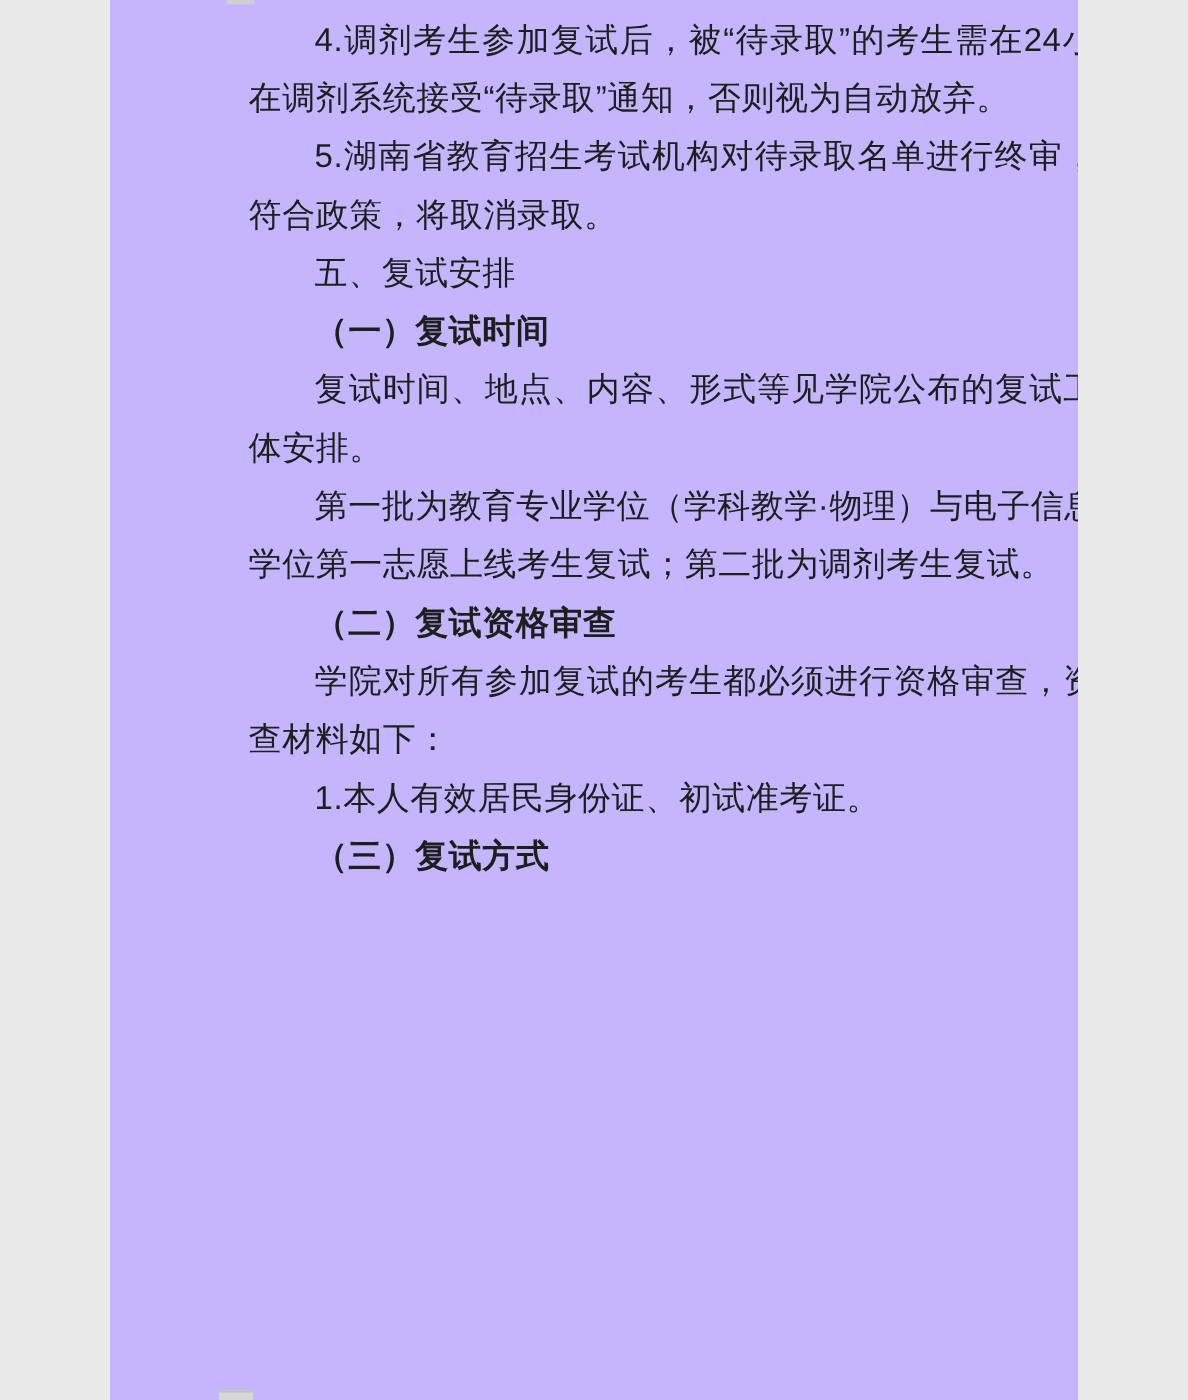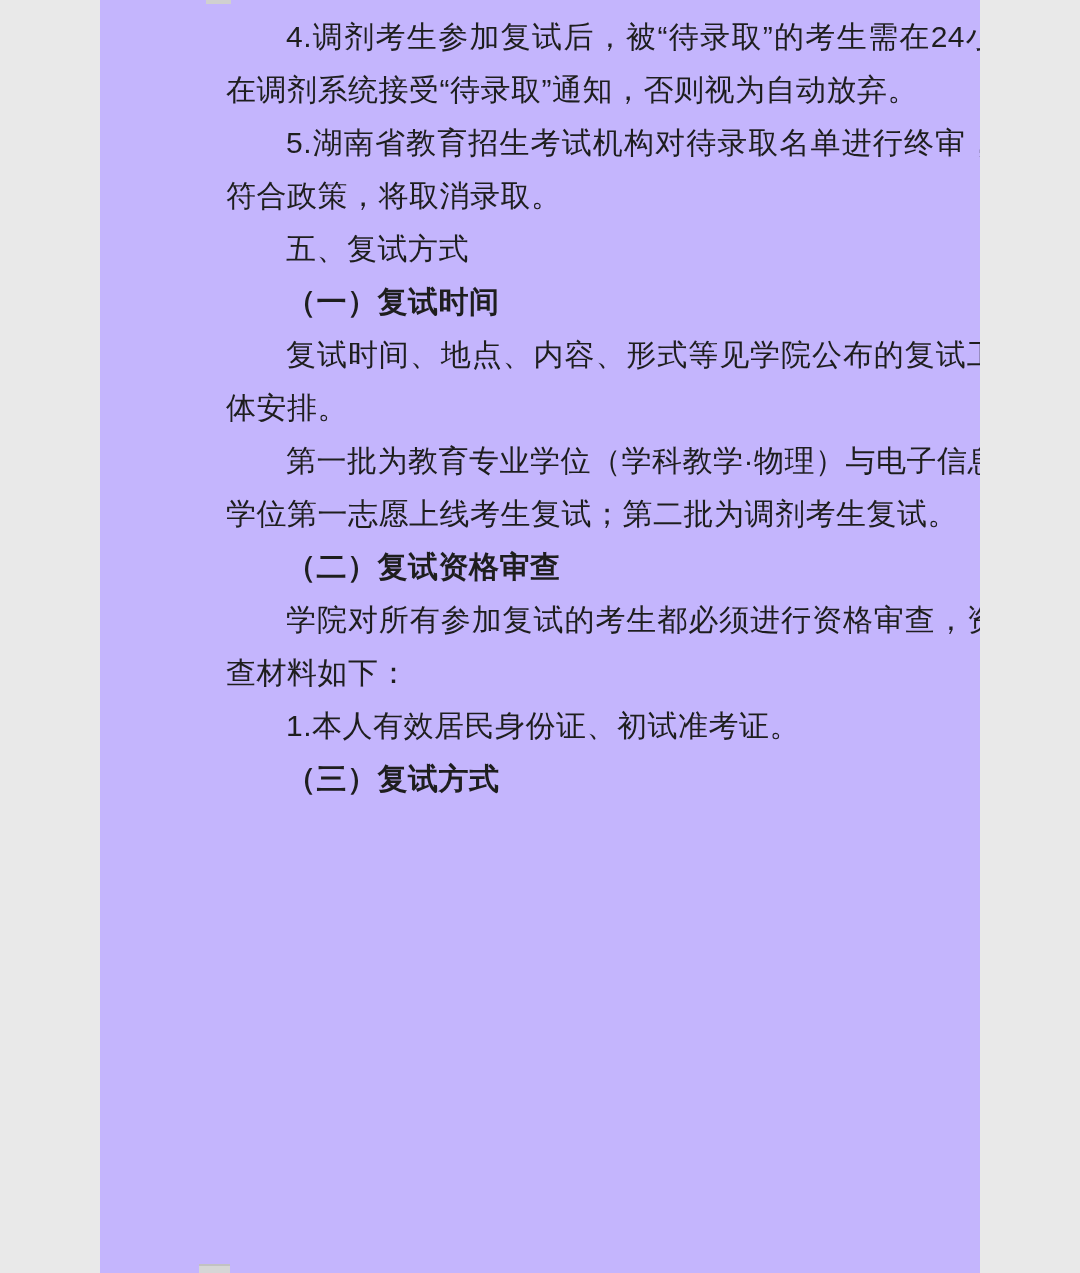--- a/index.html
+++ b/index.html
@@ -50,21 +50,21 @@
 </head>
 <body>
 
 <div class="page">
 
   <span class="artifact top"></span>
 
   <div class="doc">
     <p>4.调剂考生参加复试后，被“待录取”的考生需在24小时内在调剂系统接受“待录取”通知，否则视为自动放弃。</p>
     <p>5.湖南省教育招生考试机构对待录取名单进行终审，如不符合政策，将取消录取。</p>
-    <p>五、复试方式</p>
+    <p>五、复试安排</p>
     <p class="heading">（一）复试时间</p>
     <p>复试时间、地点、内容、形式等见学院公布的复试工作具体安排。</p>
     <p>第一批为教育专业学位（学科教学·物理）与电子信息专业学位第一志愿上线考生复试；第二批为调剂考生复试。</p>
     <p class="heading">（二）复试资格审查</p>
     <p>学院对所有参加复试的考生都必须进行资格审查，资格审查材料如下：</p>
     <p>1.本人有效居民身份证、初试准考证。</p>
     <p class="heading">（三）复试方式</p>
   </div>
 
   <span class="artifact bottom"></span>

